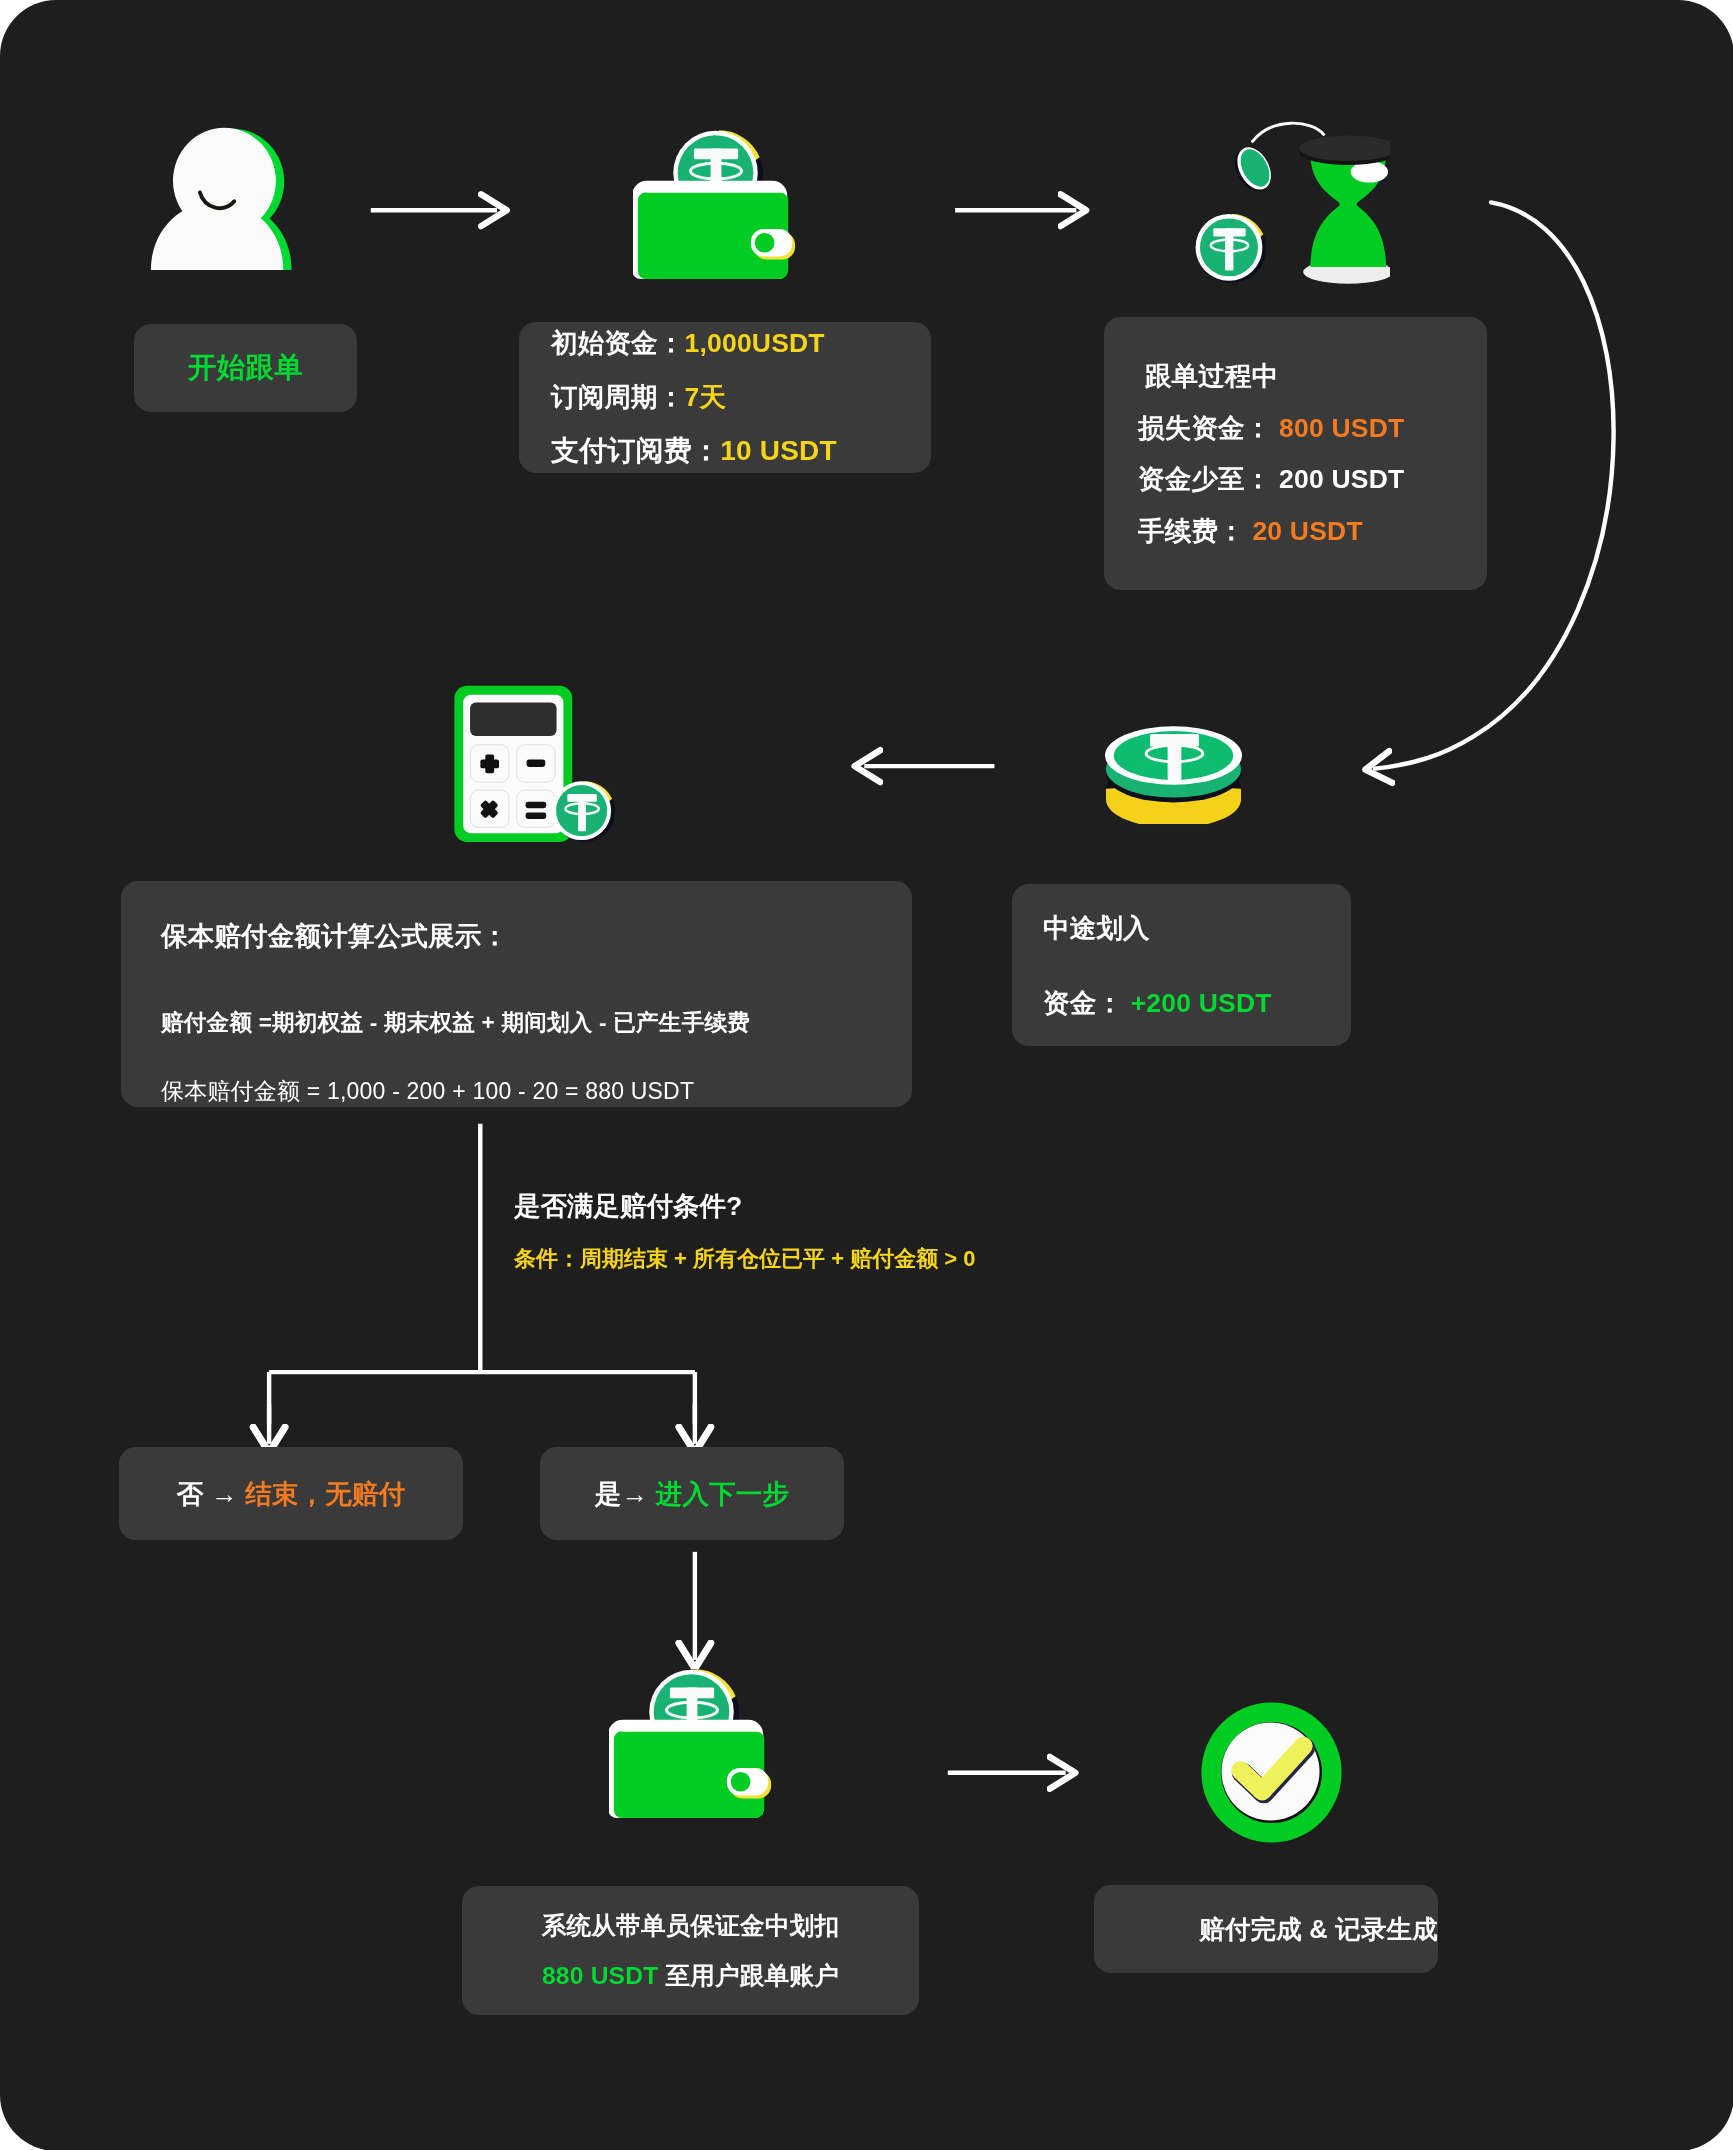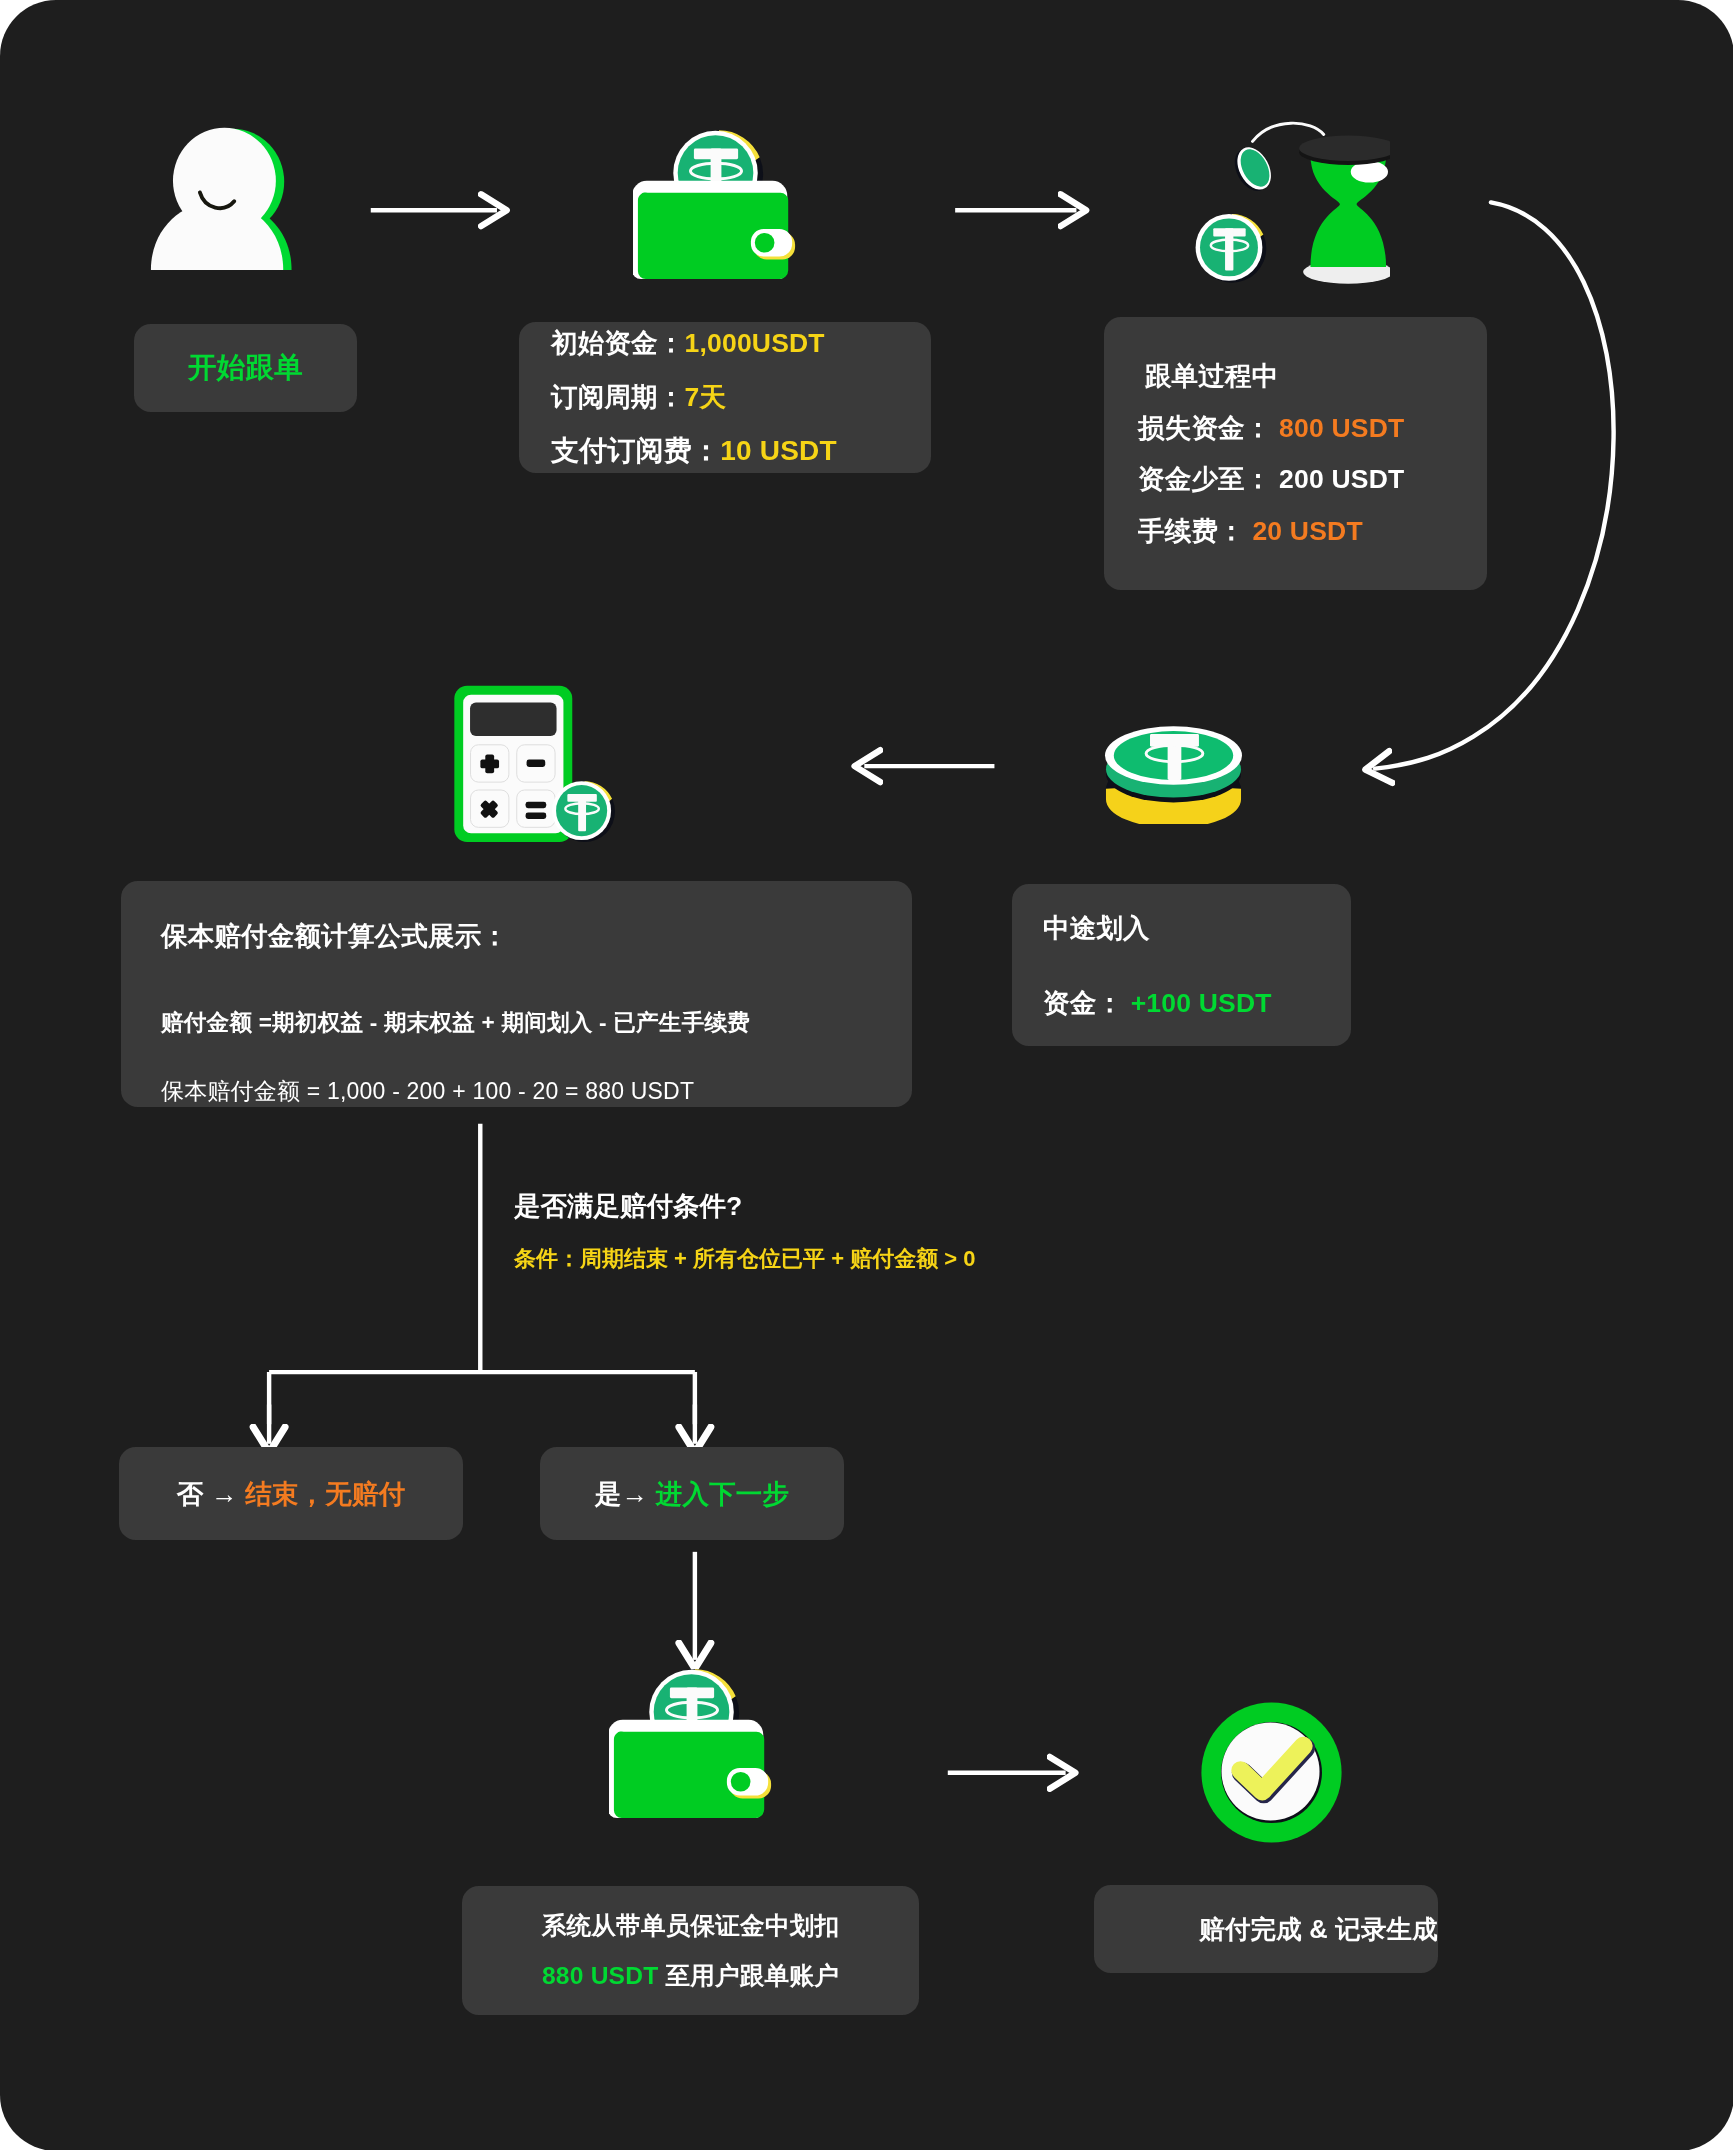--- a/index.html
+++ b/index.html
@@ -249,21 +249,21 @@
     <div class="line" style="font-size:26.5px;">
       <span>手续费：</span>
       <span class="val-orange">20 USDT</span>
     </div>
   </div>
 
   <div class="card" style="left:1012px; top:884px; width:339px; height:162px; padding:0 31px; gap:39px;">
     <div class="line" style="font-size:26.5px;">中途划入</div>
     <div class="line" style="font-size:26.5px;">
       <span>资金：</span>
-      <span class="val-green">+100 USDT</span>
+      <span class="val-green">+200 USDT</span>
     </div>
   </div>
 
   <div class="card" style="left:121px; top:881px; width:791px; height:226px; padding:0 40px; gap:17px;
               justify-content:flex-start; padding-top:37px;">
     <div class="line" style="font-size:26.5px;">保本赔付金额计算公式展示：</div>
     <div class="line val-yellow" style="font-size:22.6px; margin-top:36px; font-weight:700;">赔付金额 =期初权益 - 期末权益 + 期间划入 - 已产生手续费</div>
     <div class="line" style="font-size:23px; margin-top:20.6px; font-weight:500;">保本赔付金额 = 1,000 - 200 + 100 - 20 = 880 USDT</div>
   </div>
 

